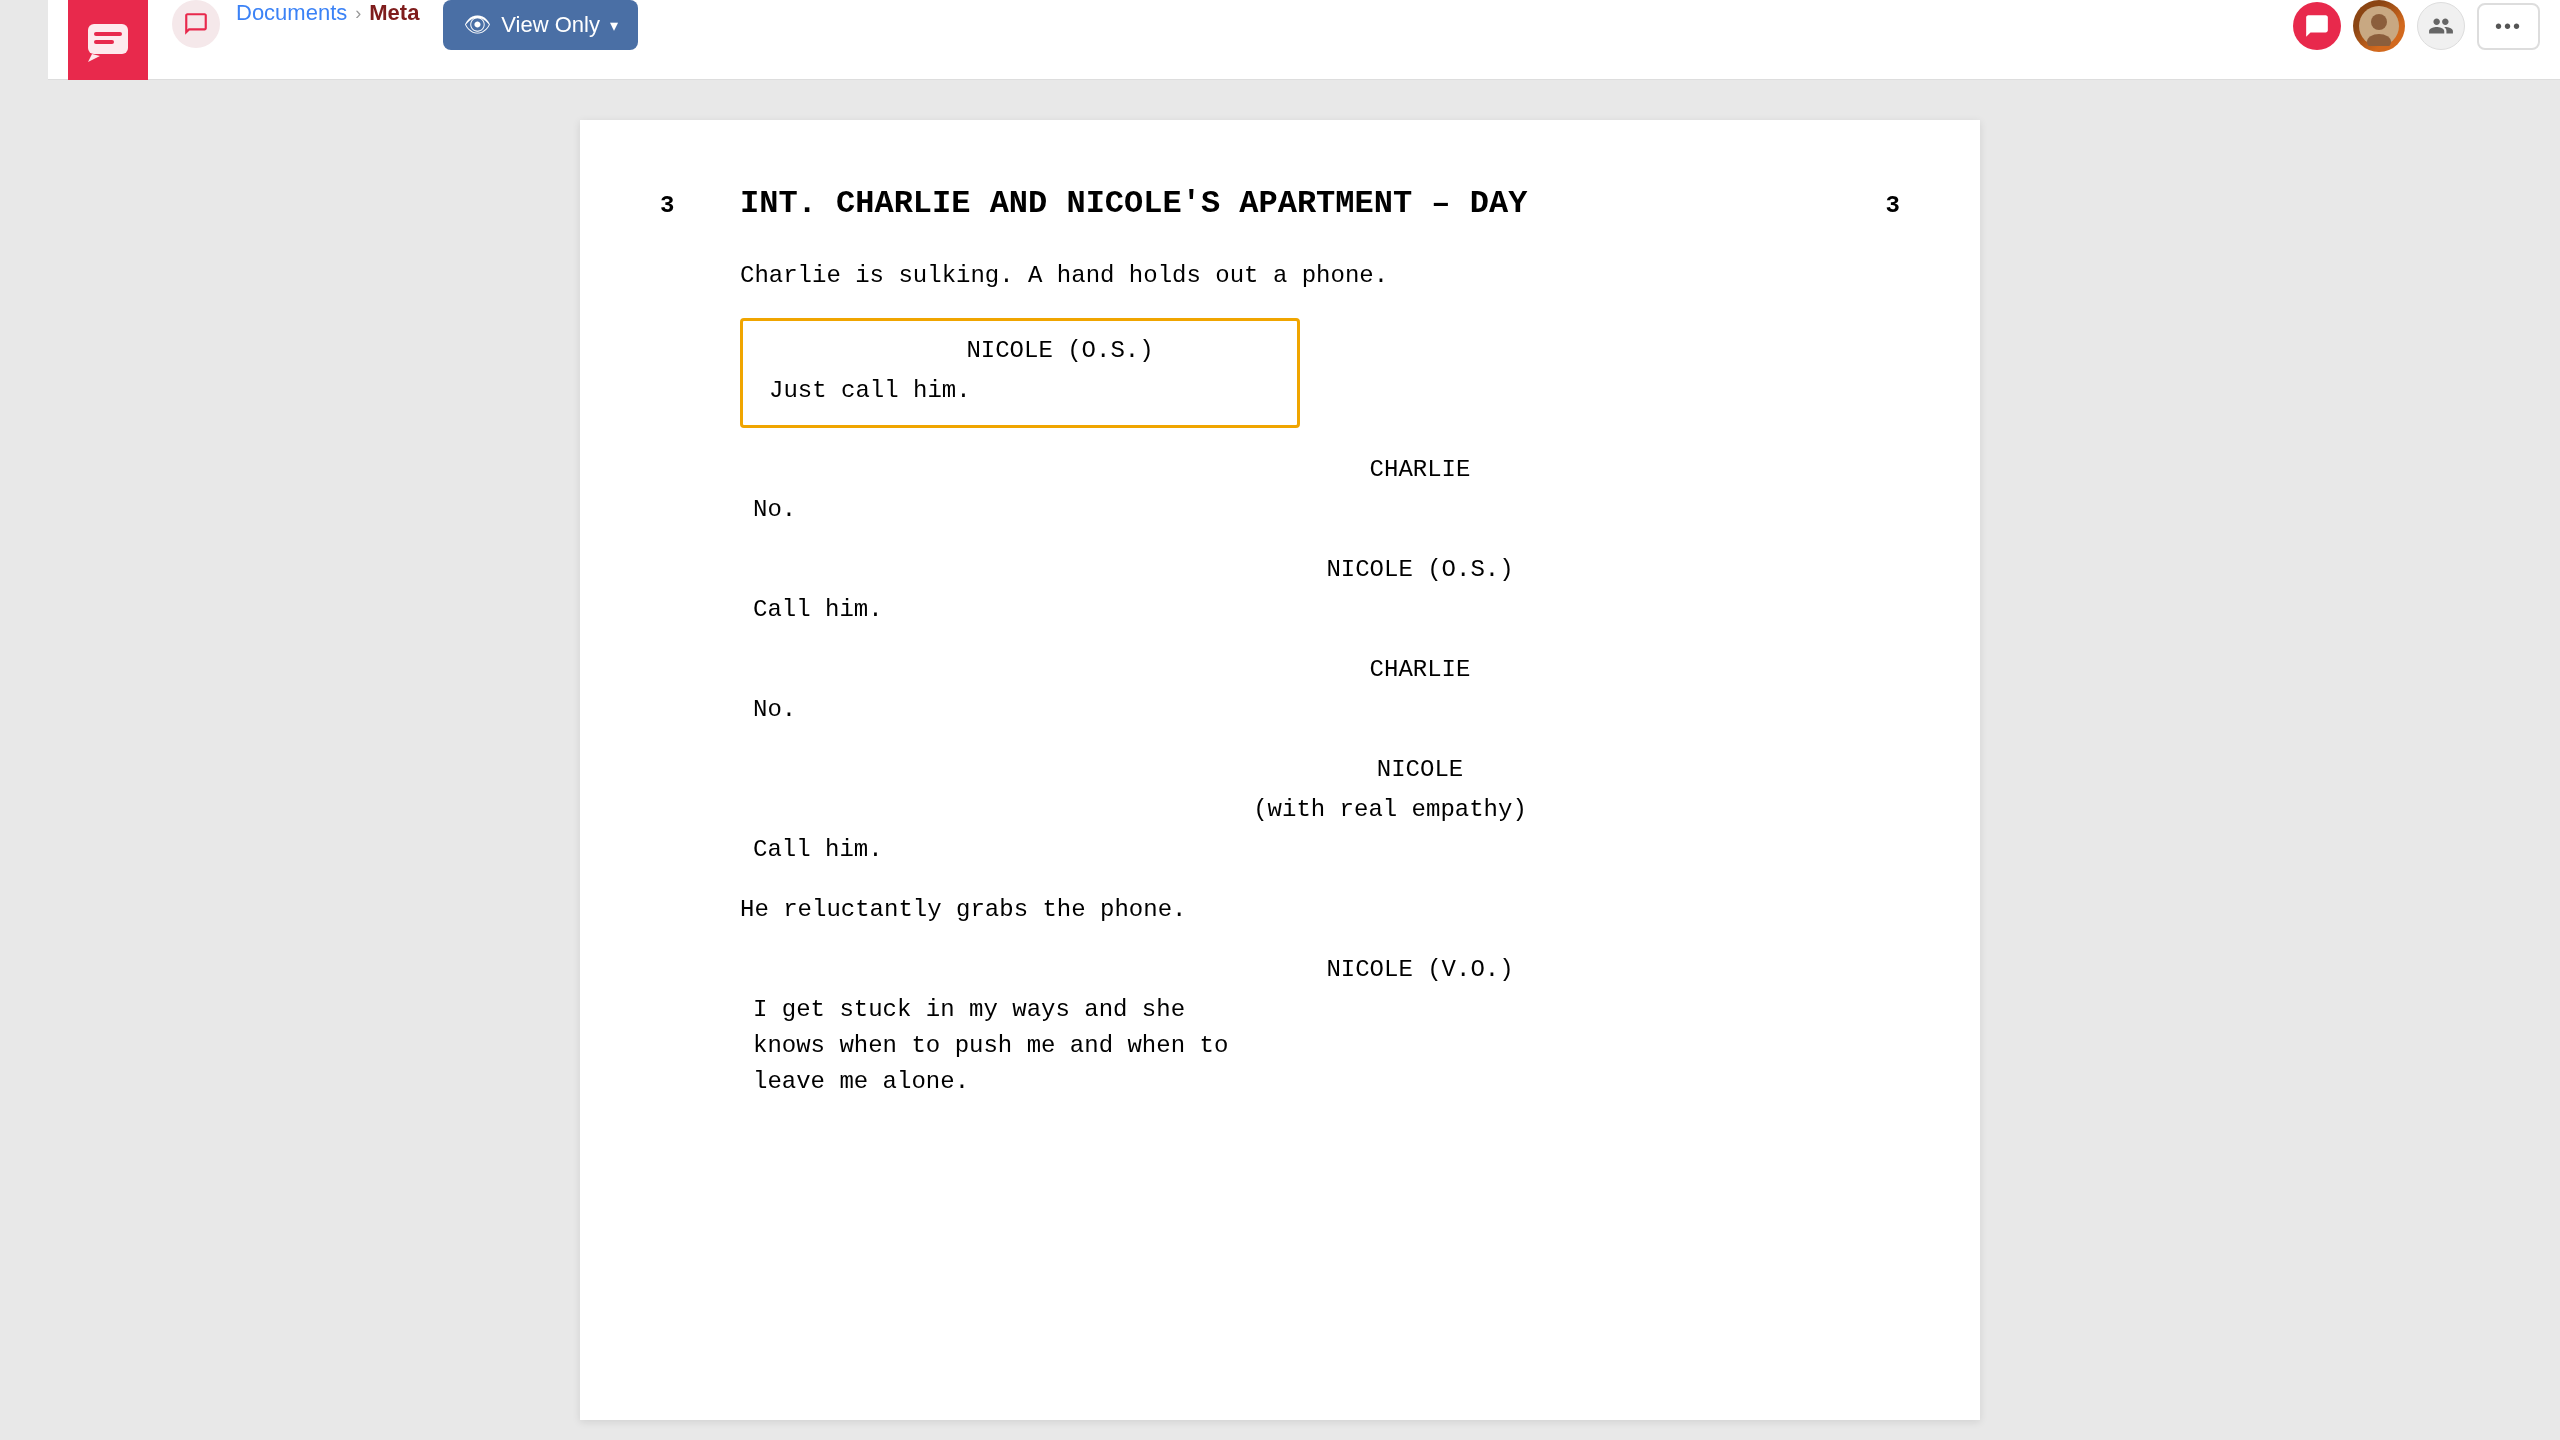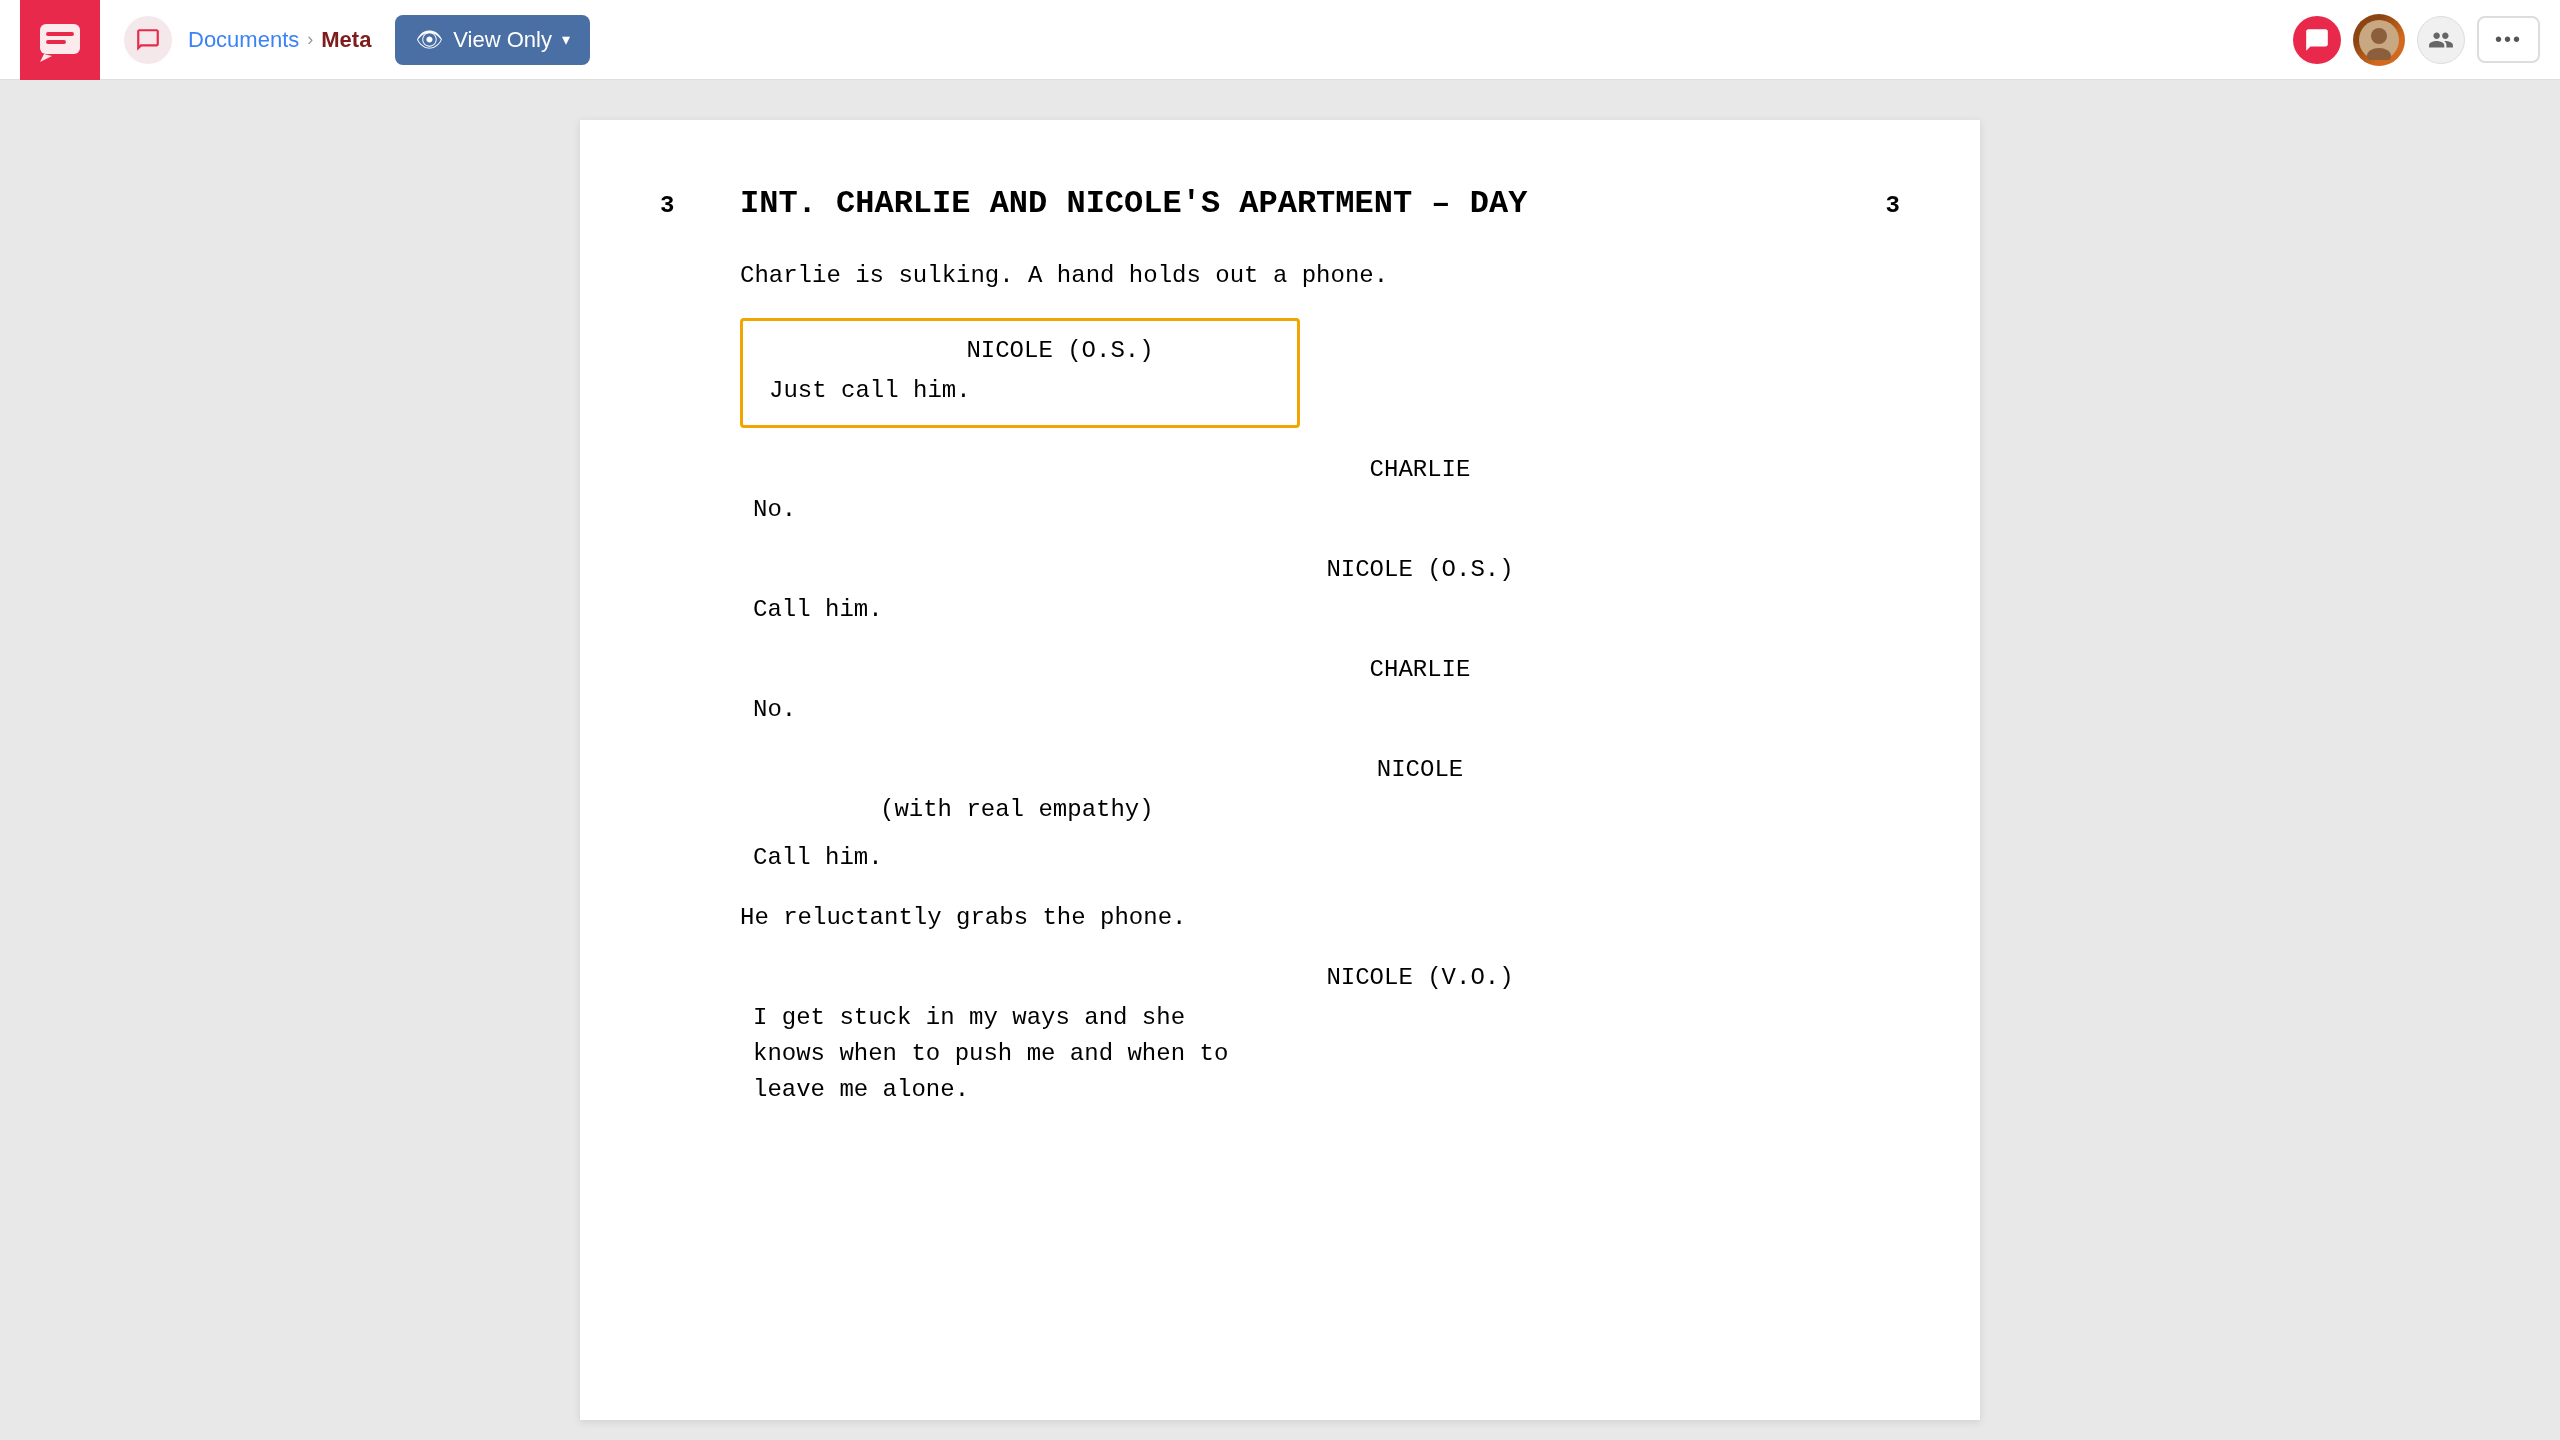--- a/index.html
+++ b/index.html
@@ -14,27 +14,28 @@
       width: 2560px;
       height: 1440px;
       overflow: hidden;
       display: flex;
       flex-direction: column;
     }
 
     
     .navbar {
       display: flex;
-      align-items: center;
+      align-items: flex-start;
       background: #ffffff;
       height: 80px;
       padding: 0 20px;
       border-bottom: 1px solid #ddd;
       flex-shrink: 0;
       gap: 16px;
+      margin-left: 48px;
     }
 
     .logo-box {
       width: 80px;
       height: 80px;
       background: #e8294c;
       display: flex;
       align-items: center;
       justify-content: center;
       flex-shrink: 0;
@@ -239,23 +240,23 @@
     }
 
     .character-name {
       text-align: center;
       font-weight: normal;
       margin-bottom: 4px;
       padding-left: 200px;
     }
 
     .parenthetical {
-      text-align: left;
+      text-align: center;
       padding-left: 140px;
-      margin-bottom: 12px;
+      margin-bottom: 4px;
     }
 
     .dialogue-line {
       margin-bottom: 4px;
       margin-left: 13px;
     }
 
     .highlighted-block {
       border: 3px solid #f0a500;
       border-radius: 4px;

